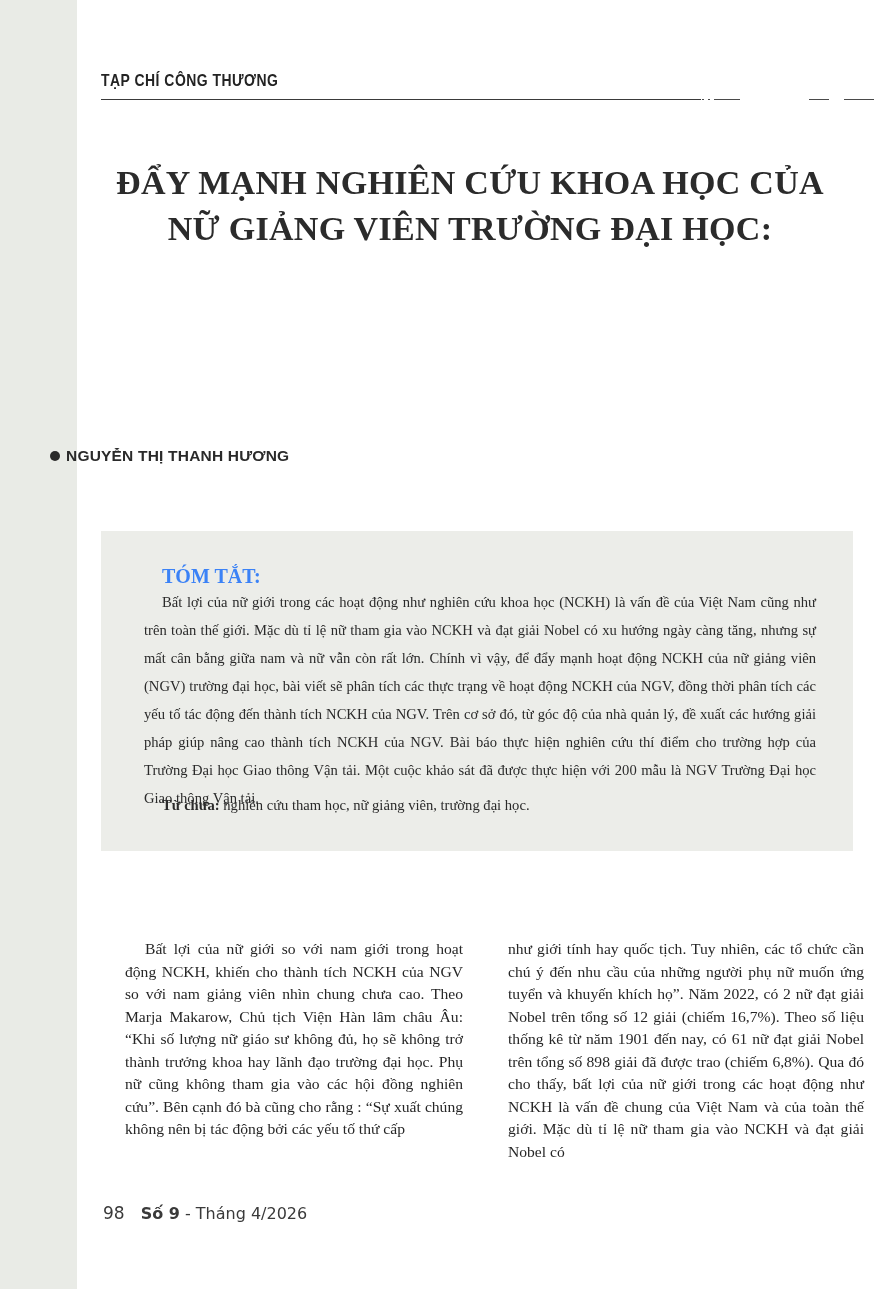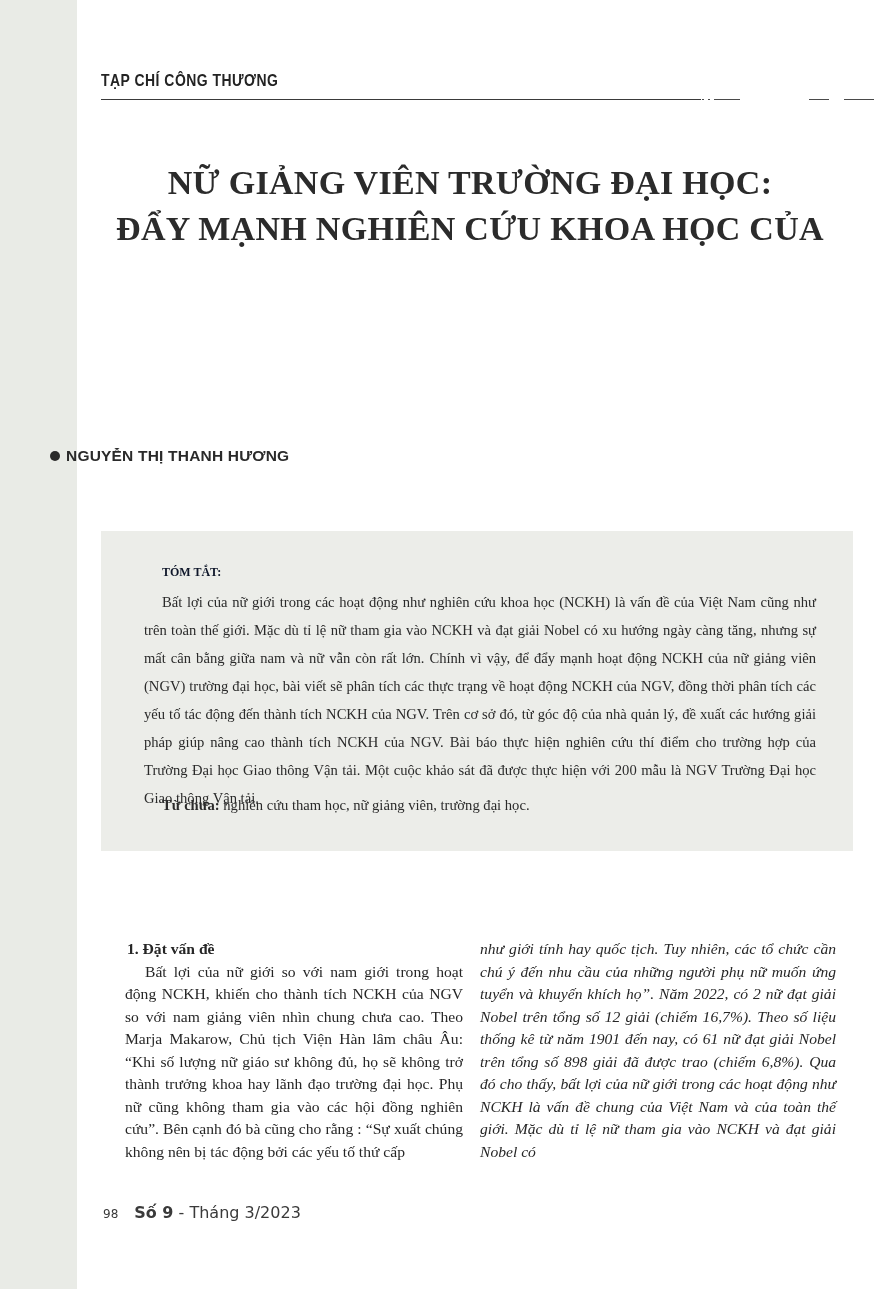--- a/index.html
+++ b/index.html
@@ -40,83 +40,82 @@
     display: inline-block; width: 10px; height: 10px; border-radius: 50%;
     background: #2a2a2a; margin-right: 6px; position: relative; top: 0px;
   }
   .author-inner { position: relative; left: 42px; }
 
   .abstract-box {
     position: absolute; left: 101px; top: 531px; width: 752px; height: 320px;
     background: #ecede9;
   }
   .abstract-label {
-    position: absolute; left: 162px; top: 565px; font-weight: bold; font-size: 12px;
-    color: #0f172a;
+    position: absolute; left: 162px; top: 565px; font-weight: bold; font-size: 20px;
+    color: #3b82f6;
   }
   .abstract-text {
     position: absolute; left: 144px; top: 588px; width: 672px;
     font-size: 14.6px; line-height: 28px; text-align: justify; color: #2a2a2a;
     text-indent: 18px;
   }
   .keywords {
     position: absolute; left: 162px; top: 797px; font-size: 14.6px; color: #2a2a2a;
   }
   .keywords b { font-weight: bold; }
 
   .col {
     position: absolute; top: 938px; width: 338px;
     font-size: 15.6px; line-height: 22.5px; color: #262626; text-align: justify;
   }
   .col-left { left: 125px; }
-  .col-right { left: 480px; width: 356px; font-style: italic; }
+  .col-right { left: 508px; width: 356px; }
   .section-heading { font-weight: bold; font-size: 15.6px; margin-left: 2px; }
   .para-indent { text-indent: 20px; }
 
   .footer {
     position: absolute; left: 103px; top: 1203px;
     font-family: "DejaVu Sans", sans-serif; font-size: 16px; color: #3a3a3a;
   }
-  .footer .page-number { margin-right: 16px; font-size: 12px; }
+  .footer .page-number { margin-right: 16px; font-size: 17px; }
   .footer b { font-weight: bold; }
 </style>
 </head>
 <body>
 
 <div class="side-strip"></div>
 
 <div class="journal-header">TẠP CHÍ CÔNG THƯƠNG</div>
 <div class="header-rule"></div>
 <div class="rule-dash" style="left:702px;width:2px;"></div>
 <div class="rule-dash" style="left:708px;width:2px;"></div>
 <div class="rule-dash" style="left:714px;width:20px;"></div>
 <div class="rule-dash" style="left:730px;width:10px;"></div>
 <div class="rule-dash" style="left:809px;width:20px;"></div>
 <div class="rule-dash" style="left:844px;width:30px;"></div>
 
 <div class="title">
+  <div>ĐẨY MẠNH NGHIÊN CỨU KHOA HỌC CỦA</div>
   <div>NỮ GIẢNG VIÊN TRƯỜNG ĐẠI HỌC:</div>
-  <div>ĐẨY MẠNH NGHIÊN CỨU KHOA HỌC CỦA</div>
 </div>
 
 <div class="author">
   <span class="author-inner">
     <span class="bullet"></span><span>NGUYỄN THỊ THANH HƯƠNG</span>
   </span>
 </div>
 
 <div class="abstract-box"></div>
 <div class="abstract-label">TÓM TẮT:</div>
 <div class="abstract-text">Bất lợi của nữ giới trong các hoạt động như nghiên cứu khoa học (NCKH) là vấn đề của Việt Nam cũng như trên toàn thế giới. Mặc dù tỉ lệ nữ tham gia vào NCKH và đạt giải Nobel có xu hướng ngày càng tăng, nhưng sự mất cân bằng giữa nam và nữ vẫn còn rất lớn. Chính vì vậy, để đẩy mạnh hoạt động NCKH của nữ giảng viên (NGV) trường đại học, bài viết sẽ phân tích các thực trạng về hoạt động NCKH của NGV, đồng thời phân tích các yếu tố tác động đến thành tích NCKH của NGV. Trên cơ sở đó, từ góc độ của nhà quản lý, đề xuất các hướng giải pháp giúp nâng cao thành tích NCKH của NGV. Bài báo thực hiện nghiên cứu thí điểm cho trường hợp của Trường Đại học Giao thông Vận tải. Một cuộc khảo sát đã được thực hiện với 200 mẫu là NGV Trường Đại học Giao thông Vận tải.</div>
 <div class="keywords"><b>Từ chưa:</b><span> nghiên cứu tham học, nữ giảng viên, trường đại học.</span></div>
 
 <div class="col col-left">
-  <div class="section-heading">1. Đặt vấn đề</div>
   <div class="para-indent">Bất lợi của nữ giới so với nam giới trong hoạt động NCKH, khiến cho thành tích NCKH của NGV so với nam giảng viên nhìn chung chưa cao. Theo Marja Makarow, Chủ tịch Viện Hàn lâm châu Âu: “Khi số lượng nữ giáo sư không đủ, họ sẽ không trở thành trưởng khoa hay lãnh đạo trường đại học. Phụ nữ cũng không tham gia vào các hội đồng nghiên cứu”. Bên cạnh đó bà cũng cho rằng : “Sự xuất chúng không nên bị tác động bởi các yếu tố thứ cấp</div>
 </div>
 
 <div class="col col-right">
   <div>như giới tính hay quốc tịch. Tuy nhiên, các tổ chức cần chú ý đến nhu cầu của những người phụ nữ muốn ứng tuyển và khuyến khích họ”. Năm 2022, có 2 nữ đạt giải Nobel trên tổng số 12 giải (chiếm 16,7%). Theo số liệu thống kê từ năm 1901 đến nay, có 61 nữ đạt giải Nobel trên tổng số 898 giải đã được trao (chiếm 6,8%). Qua đó cho thấy, bất lợi của nữ giới trong các hoạt động như NCKH là vấn đề chung của Việt Nam và của toàn thế giới. Mặc dù tỉ lệ nữ tham gia vào NCKH và đạt giải Nobel có</div>
 </div>
 
 <div class="footer">
-  <span class="page-number">98</span><b>Số 9</b><span> - Tháng 3/2023</span>
+  <span class="page-number">98</span><b>Số 9</b><span> - Tháng 4/2026</span>
 </div>
 
 </body></html>

